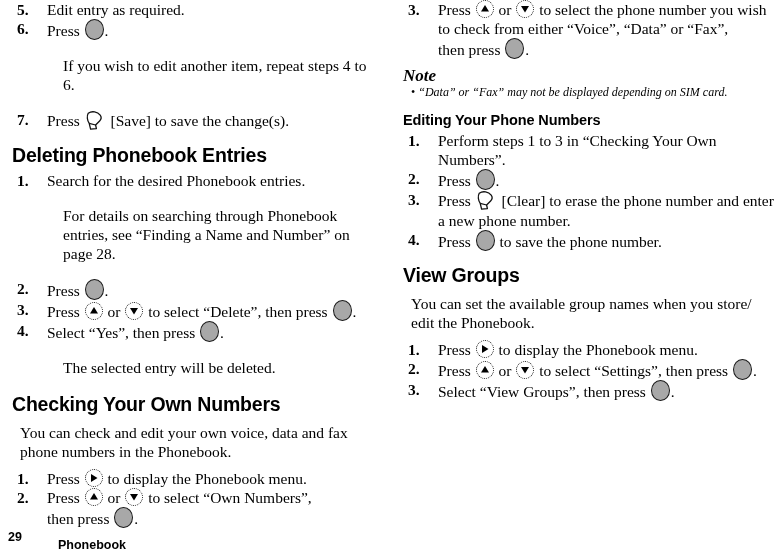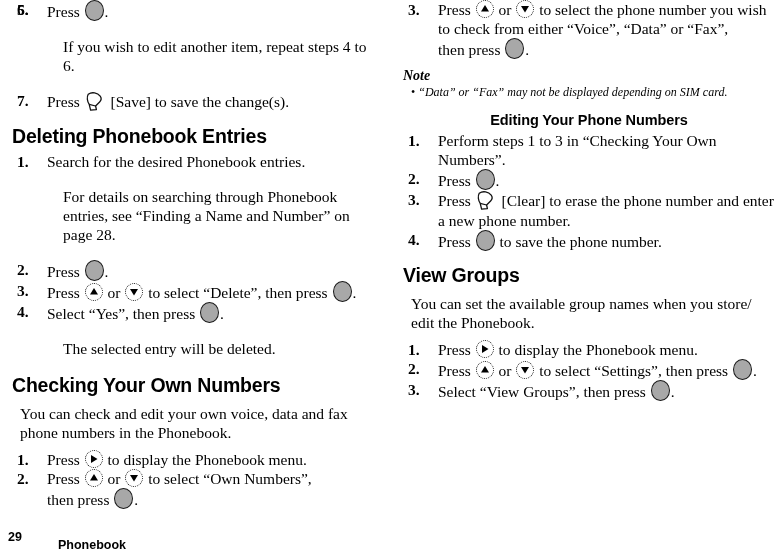--- a/index.html
+++ b/index.html
@@ -37,27 +37,26 @@
     margin: 13px 0 4px 0;
     letter-spacing: -0.2px;
   }
   h2.subsect {
     font-family: "Liberation Sans", "DejaVu Sans", sans-serif;
     font-weight: bold;
     font-size: 14.5px;
     line-height: 18px;
     margin: 10px 0 2px 0;
     letter-spacing: -0.1px;
-    text-align: center;
   }
   .note-title {
     font-family: "Liberation Serif", "DejaVu Serif", serif;
     font-weight: bold;
     font-style: italic;
-    font-size: 14px;
+    font-size: 17px;
     line-height: 16px;
     margin: 9px 0 0 0;
   }
   .note-item {
     font-family: "Liberation Serif", "DejaVu Serif", serif;
     font-style: italic;
     font-size: 12px;
     line-height: 17px;
     padding-left: 20px;
     text-indent: -12px;
@@ -154,20 +153,21 @@
 </style>
 </head>
 <body>
 
 <div class="page">
 
   <div class="col col-left">
 
     <div class="step">
       <span class="num">5.</span>
+      <span>Edit entry as required.</span>
     </div>
 
     <div class="step">
       <span class="num">6.</span>
       <span>Press</span>
       <span class="ic ic-select"></span><span>.</span>
     </div>
 
     <div class="sub">If you wish to edit another item, repeat steps 4 to 6.</div>
 

